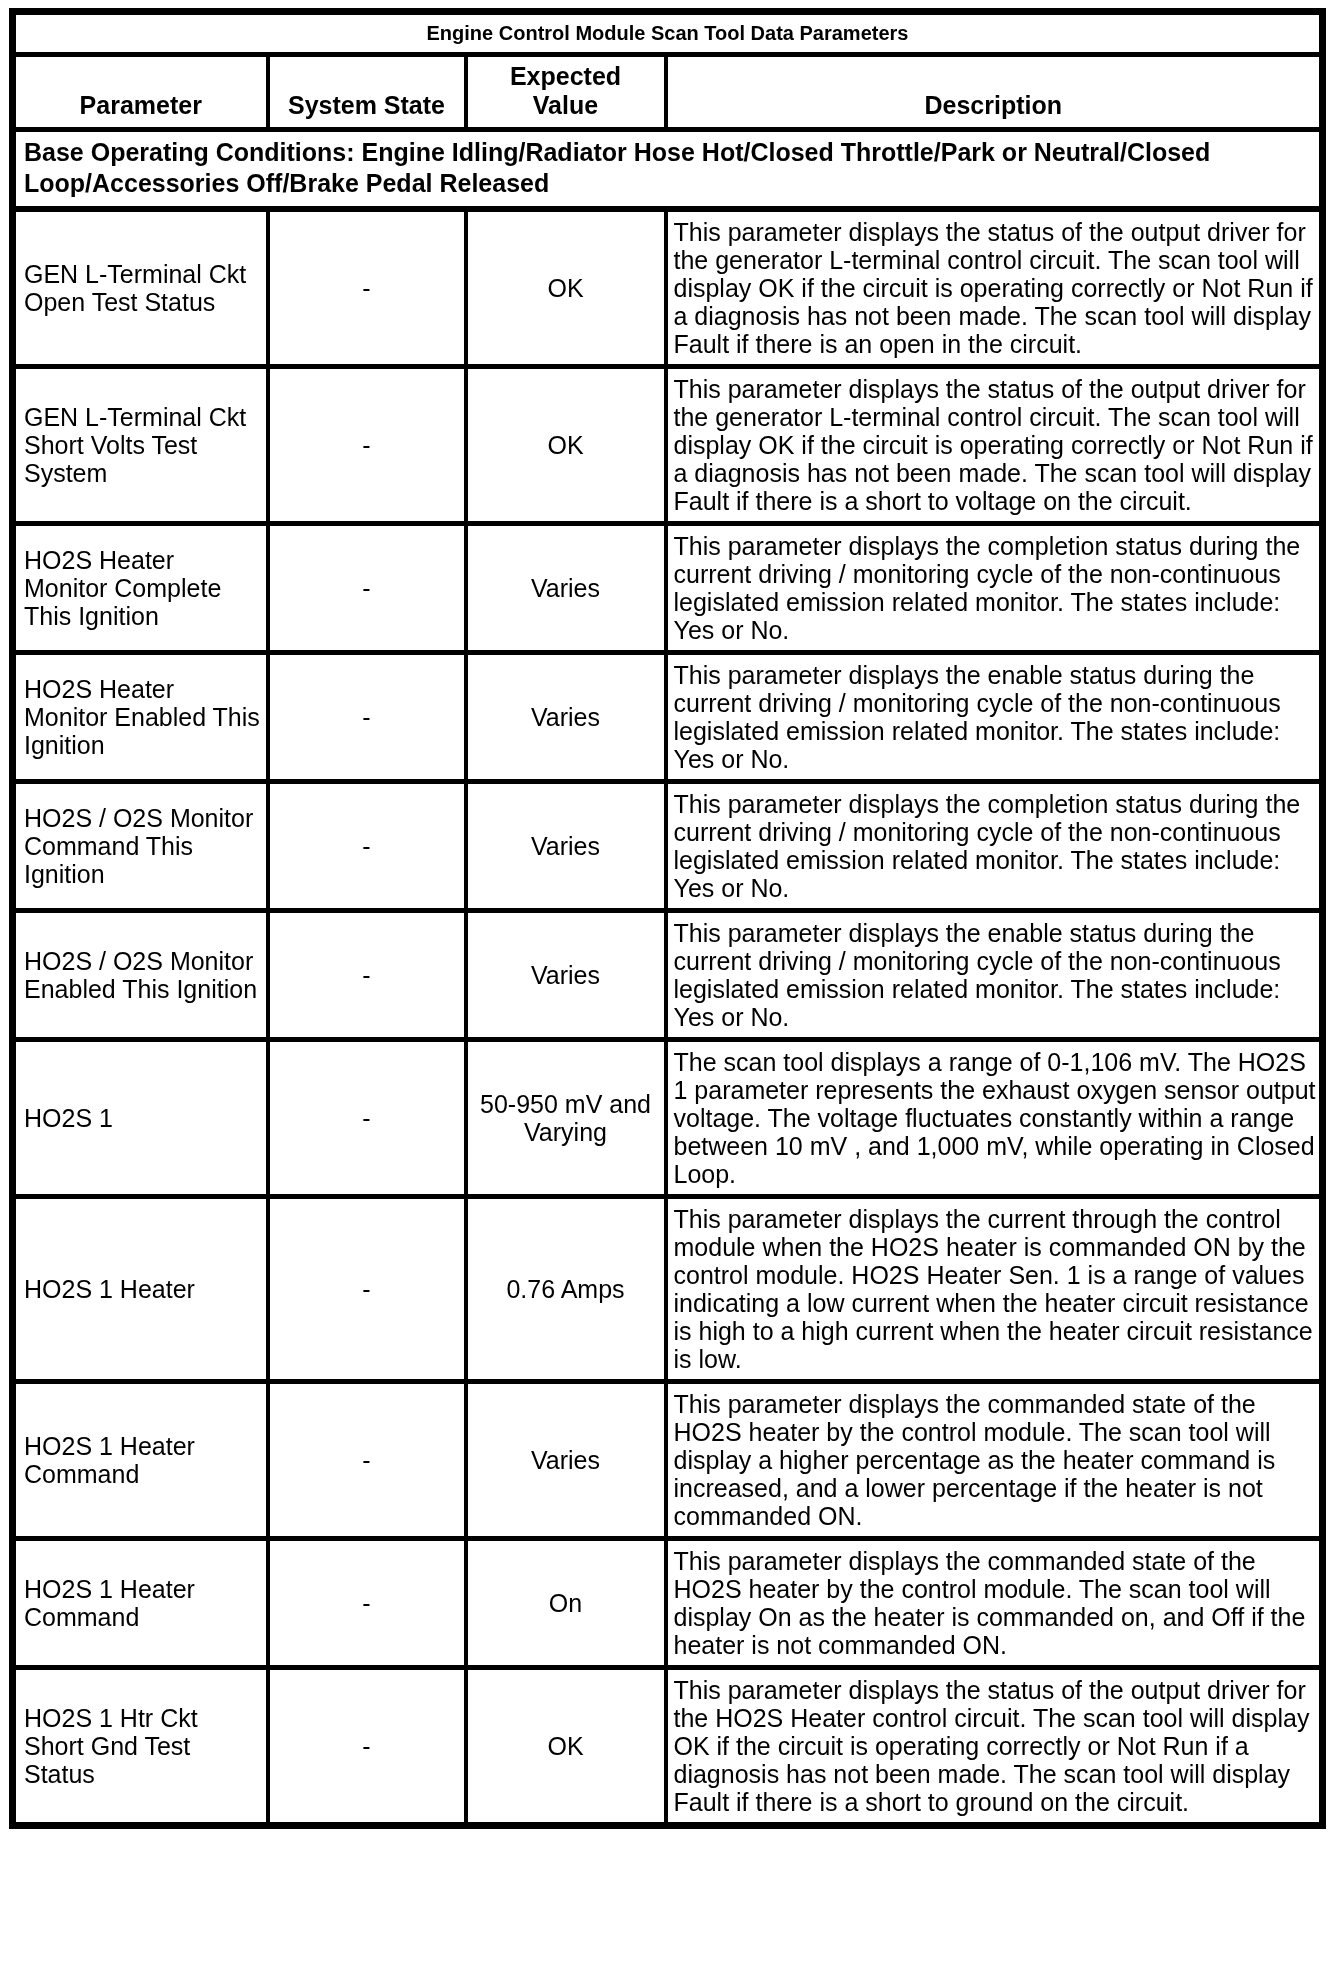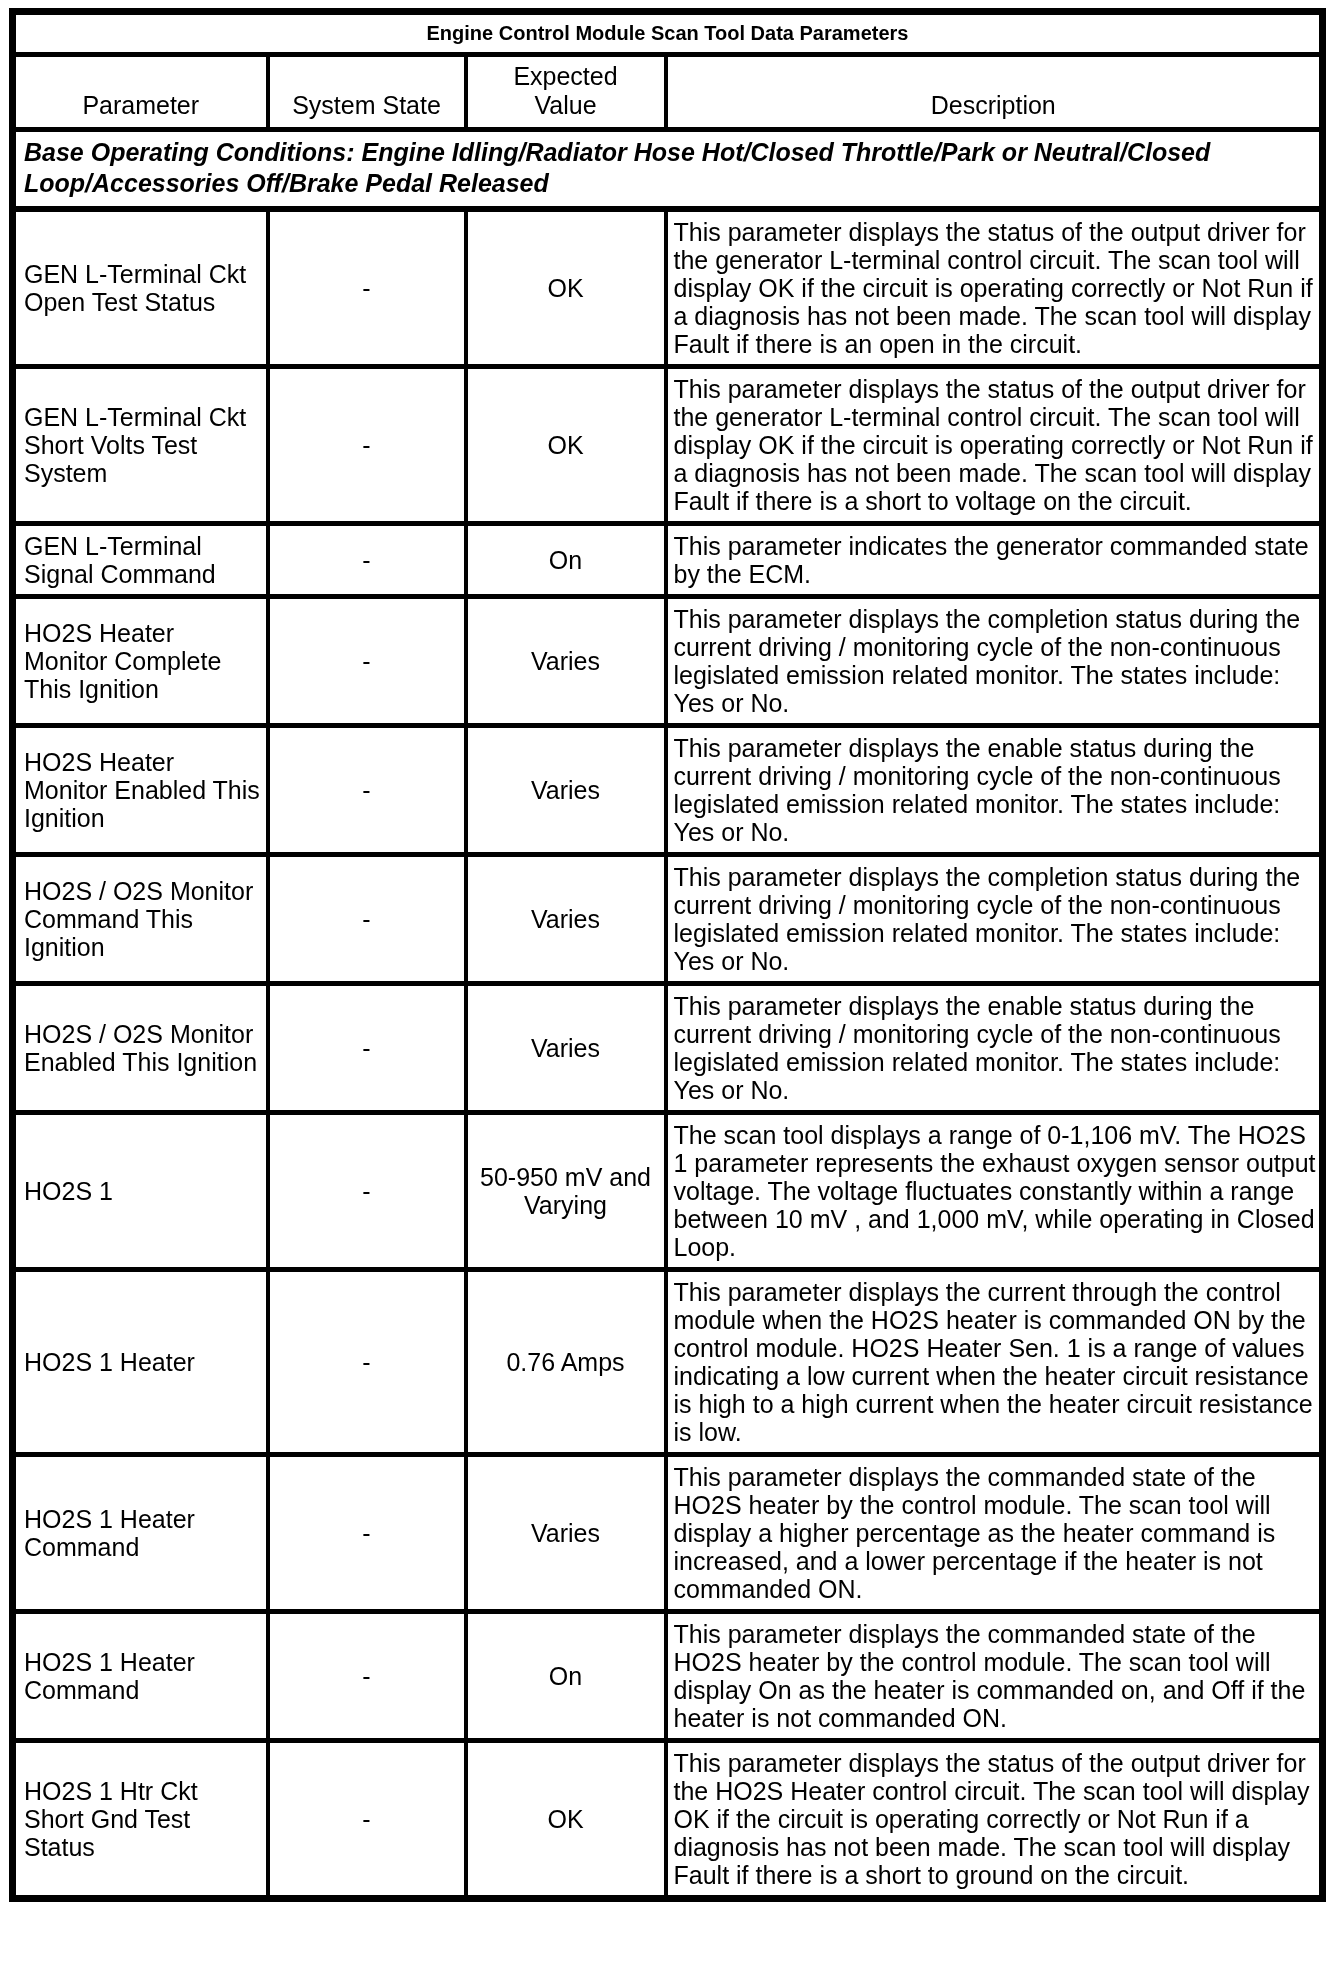--- a/index.html
+++ b/index.html
@@ -23,39 +23,38 @@
     overflow: hidden;
   }
   .title-cell {
     font-size: 20px;
     font-weight: bold;
     text-align: center;
     padding: 7px 4px;
   }
   tr.colhead th {
     font-size: 25px;
-    font-weight: normal;
+    font-weight: bold;
     text-align: center;
     vertical-align: bottom;
     padding: 5px 4px 7px 4px;
     height: 68px;
     line-height: 1.15;
   }
   tr.colhead th .narrow {
     display: inline-block;
     max-width: 130px;
   }
   .section-cell {
     font-size: 25px;
     font-weight: bold;
     text-align: left;
     padding: 5px 8px 7px 8px;
     line-height: 1.25;
     border-bottom-width: 6px;
-    font-style: italic;
   }
   td.cell {
     font-size: 25px;
     line-height: 1.12;
     vertical-align: middle;
   }
   td.param { padding: 4px 2px 4px 8px; }
   td.state { text-align: center; padding: 4px 4px; }
   td.value { text-align: center; padding: 4px 5px; }
   td.desc  { padding: 6px 3px 6px 6px; }
@@ -97,26 +96,20 @@
     <td class="cell param">GEN L-Terminal Ckt Open Test Status</td>
     <td class="cell state">-</td>
     <td class="cell value">OK</td>
     <td class="cell desc">This parameter displays the status of the output driver for the generator L-terminal control circuit. The scan tool will display OK if the circuit is operating correctly or Not Run if a diagnosis has not been made. The scan tool will display Fault if there is an open in the circuit.</td>
   </tr>
         <tr>
     <td class="cell param">GEN L-Terminal Ckt Short Volts Test System</td>
     <td class="cell state">-</td>
     <td class="cell value">OK</td>
     <td class="cell desc">This parameter displays the status of the output driver for the generator L-terminal control circuit. The scan tool will display OK if the circuit is operating correctly or Not Run if a diagnosis has not been made. The scan tool will display Fault if there is a short to voltage on the circuit.</td>
-  </tr>
-        <tr>
-    <td class="cell param">GEN L-Terminal Signal Command</td>
-    <td class="cell state">-</td>
-    <td class="cell value">On</td>
-    <td class="cell desc">This parameter indicates the generator commanded state by the ECM.</td>
   </tr>
         <tr>
     <td class="cell param">HO2S Heater Monitor Complete This Ignition</td>
     <td class="cell state">-</td>
     <td class="cell value">Varies</td>
     <td class="cell desc">This parameter displays the completion status during the current driving / monitoring cycle of the non-continuous legislated emission related monitor. The states include: Yes or No.</td>
   </tr>
         <tr>
     <td class="cell param">HO2S Heater Monitor Enabled This Ignition</td>
     <td class="cell state">-</td>

